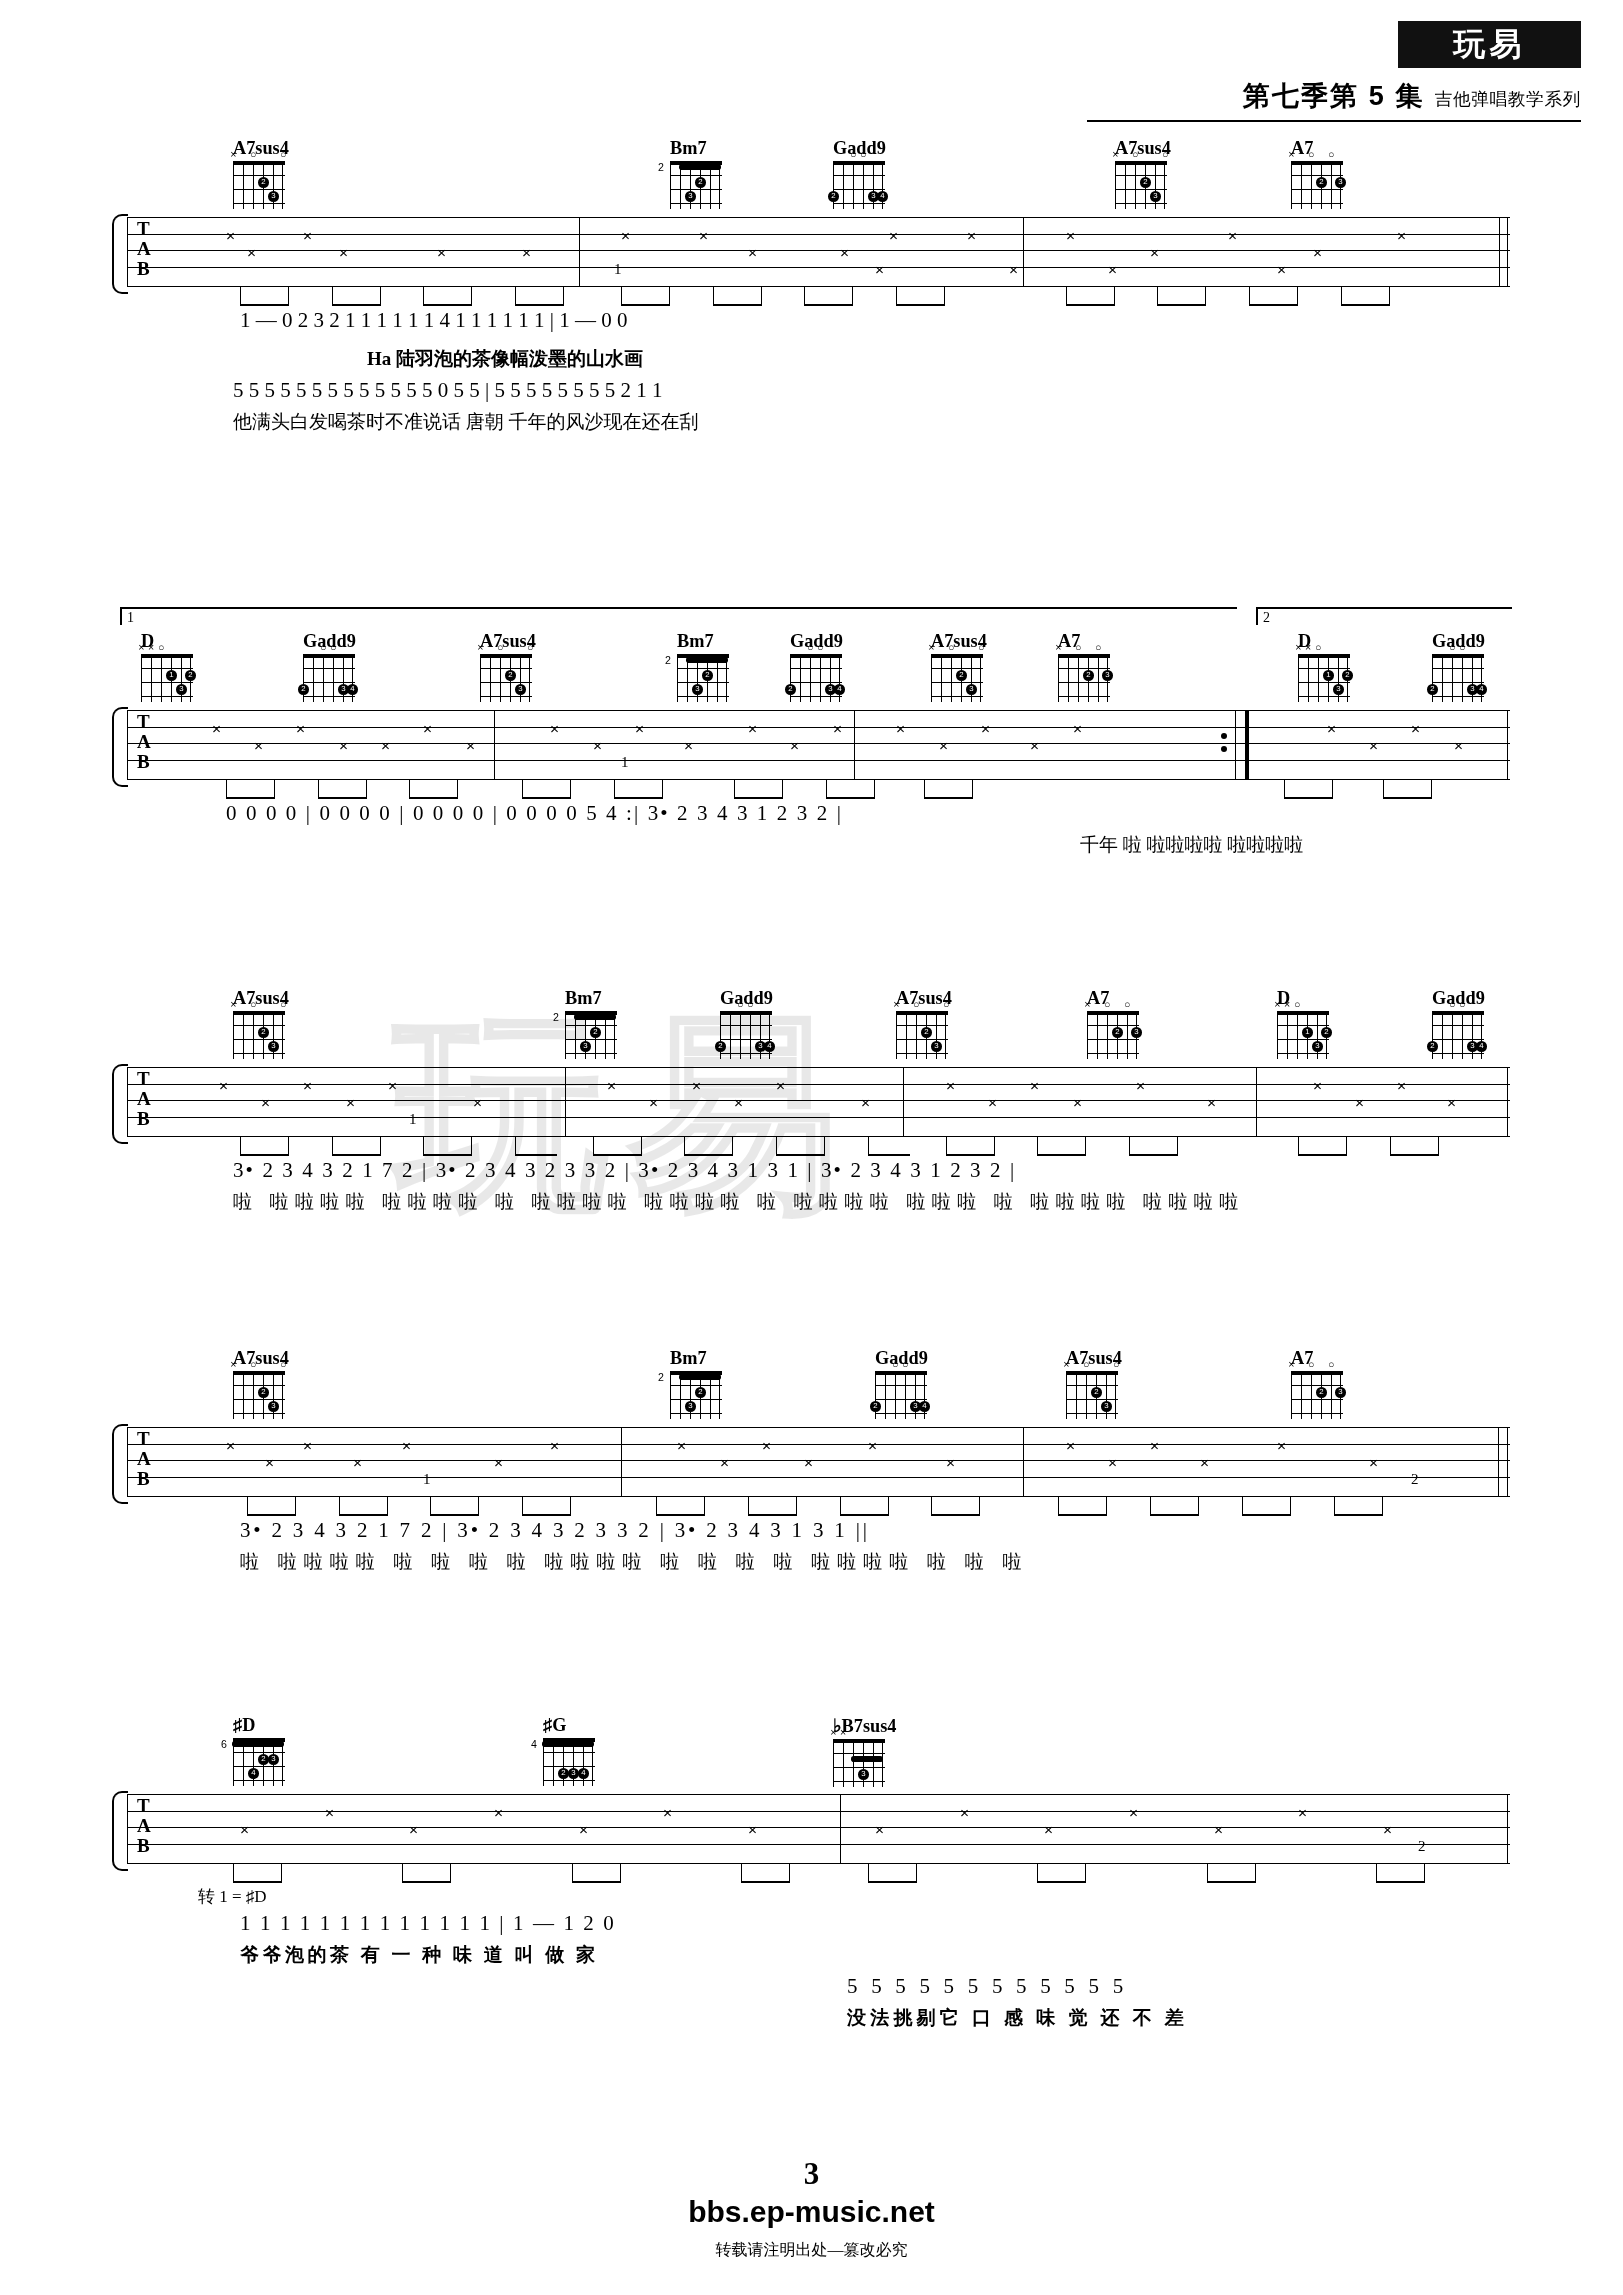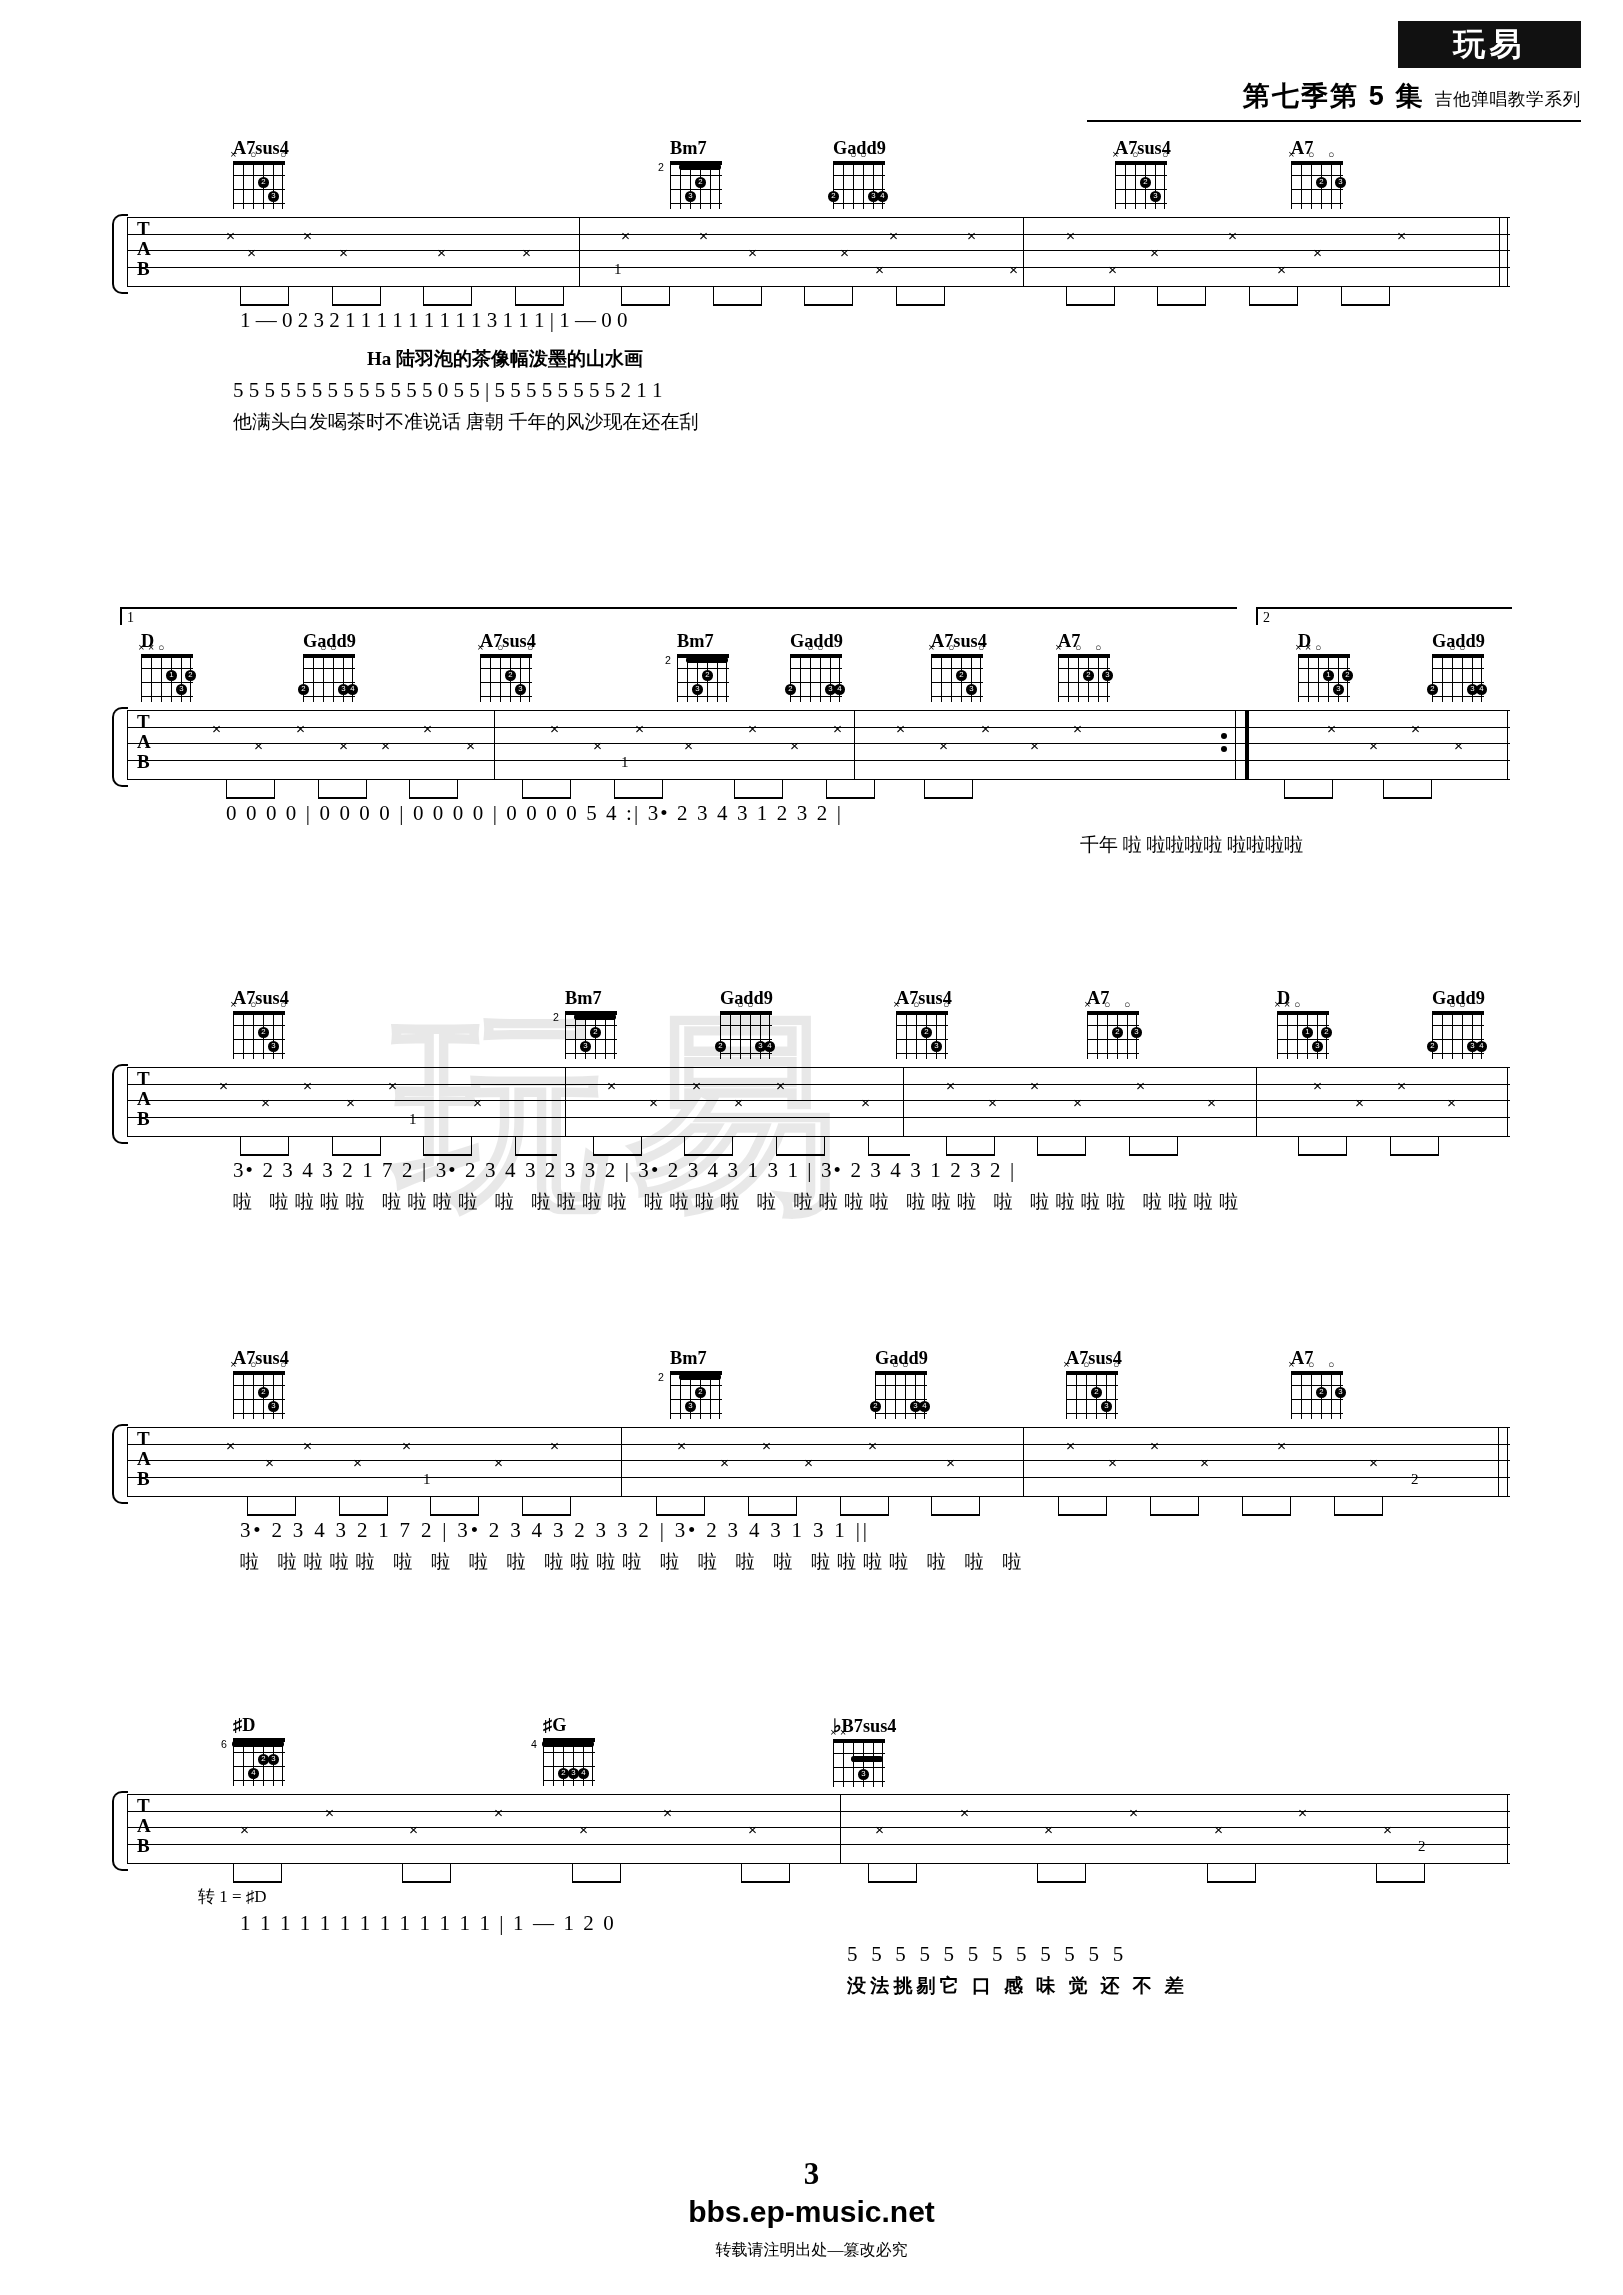--- a/index.html
+++ b/index.html
@@ -269,21 +269,21 @@
         <div class="st" style="left:1078px;"></div>
       <div class="st" style="left:1122px;"></div>
         <div class="beam" style="left:1122px;width:49px;"></div>
         <div class="st" style="left:1170px;"></div>
       <div class="st" style="left:1214px;"></div>
         <div class="beam" style="left:1214px;width:49px;"></div>
         <div class="st" style="left:1262px;"></div>
     </div>
 
     <div class="numline" style="height:38px;">
-      <span class="n" style="left:113px;">1  —  0    2 3 2  1 1 1 1  1 1 1 1  1 3 1 1  1   |  1  —  0  0</span>
+      <span class="n" style="left:113px;">1  —  0    2 3 2  1 1 1 1  1 1 4 1  1 1 1 1  1   |  1  —  0  0</span>
     </div>
     <div class="lyricline">
       <span class="l" style="left:240px;font-weight:bold;font-family:Liberation Serif, serif;">Ha      陆羽泡的茶像幅泼墨的山水画</span>
     </div>
     <div class="numline">
       <span class="n" style="left:106px;">5 5 5 5 5 5 5  5 5 5 5 5  5          0 5 5 | 5 5 5 5 5 5 5 5  2 1  1</span>
     </div>
     <div class="lyricline">
       <span class="l" style="left:106px;">他满头白发喝茶时不准说话                唐朝 千年的风沙现在还在刮</span>
     </div>
@@ -1106,20 +1106,23 @@
       <div class="st" style="left:1249px;"></div>
         <div class="beam" style="left:1249px;width:49px;"></div>
         <div class="st" style="left:1297px;"></div>
     </div>
 
     <div class="keyhint" style="position:relative;left:71px;top:0;">转 1 = ♯D</div>
 
     <div class="numline" style="margin-top:2.8px;">
       <span class="n" style="left:113px;letter-spacing:2.1px;">1 1 1 1  1  1 1  1 1 1 1 1  1  |  1  —  1  2   0</span>
     </div>
+    <div class="lyricline">
+      <span class="l" style="left:113px;font-weight:bold;letter-spacing:3.5px;">爷爷泡的茶  有 一 种 味 道 叫 做 家</span>
+    </div>
     <div class="numline">
       <span class="n" style="left:720px;letter-spacing:4.2px;">5 5 5 5 5  5 5  5 5  5  5  5</span>
     </div>
     <div class="lyricline">
       <span class="l" style="left:720px;font-weight:bold;letter-spacing:4.2px;">没法挑剔它  口 感 味 觉 还 不 差</span>
     </div>
   </div>
 
   <div class="pagenum">3</div>
   <div class="site">bbs.ep-music.net</div>

